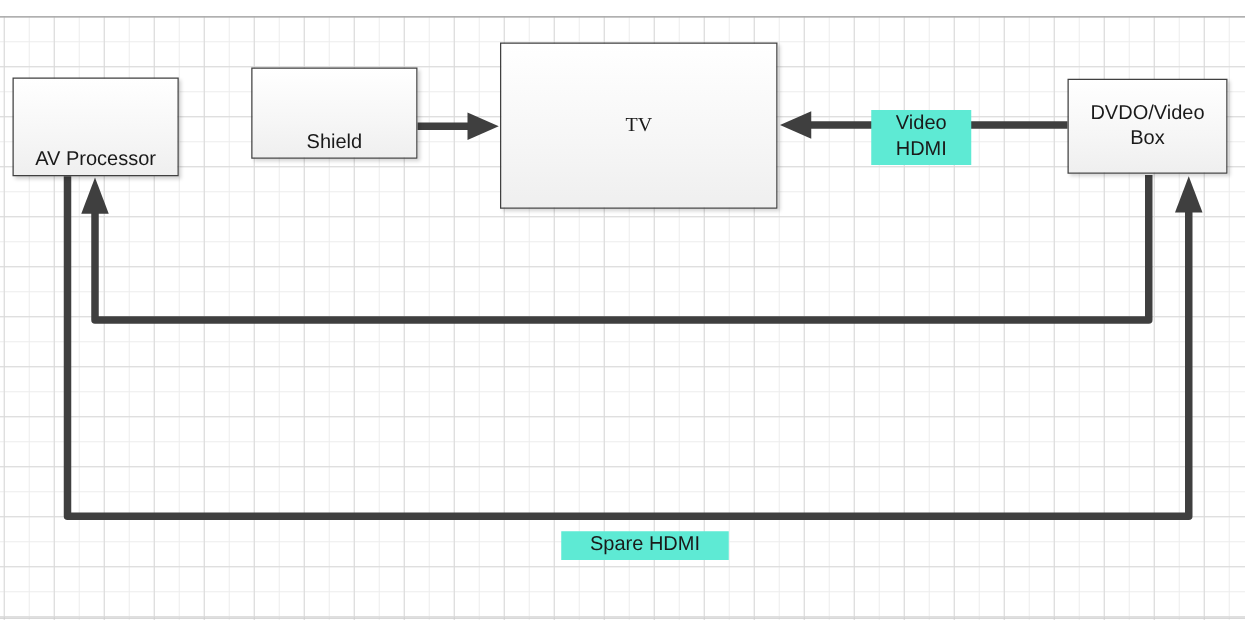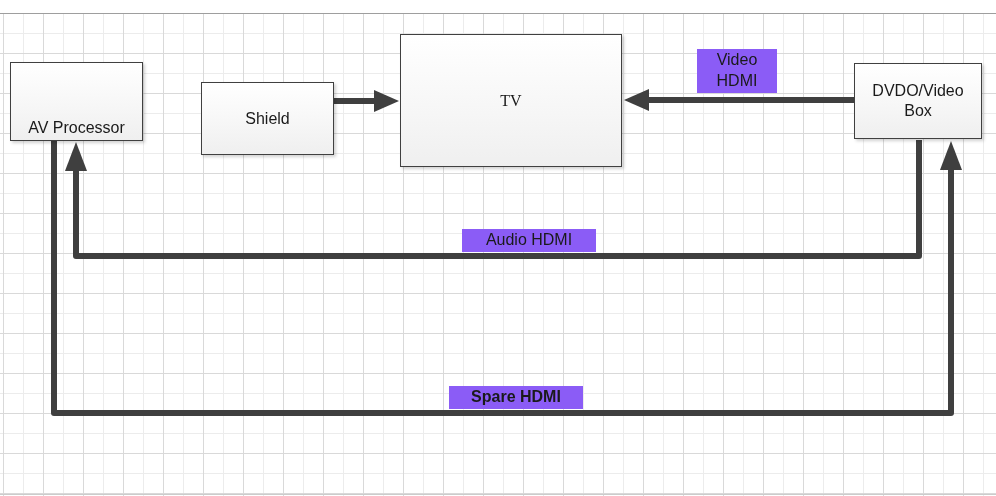--- a/index.html
+++ b/index.html
@@ -66,26 +66,27 @@
     background: linear-gradient(to bottom, #ffffff 0%, #f6f6f6 60%, #efefef 100%);
     box-shadow: 2px 2px 3px rgba(0,0,0,0.18);
     color: #1a1a1a;
     font-size: 16px;
     text-align: center;
     line-height: 1.25;
     padding: 2px 6px;
   }
   .edge-label {
     position: absolute;
-    background: #8b5cf6;
+    background: #5eead4;
     color: #1a1a1a;
     font-size: 16px;
     line-height: 1.3;
     text-align: center;
     padding: 1px 2px;
+    margin-top: 39px;
   }
 </style>
 </head>
 <body>
 
 <div class="canvas">
 
   <div class="grid-area"></div>
   <div class="page-top-border"></div>
   <div class="page-bottom-border"></div>
@@ -107,28 +108,27 @@
       <polygon points="76,142 65,171 87,171" fill="#3f3f3f" stroke="none"></polygon>
     </g>
 
     <g stroke="#3f3f3f" stroke-width="6" stroke-linejoin="round">
       <polyline points="54,141 54,413 951,413 951,169"></polyline>
       <polygon points="951,141 940,170 962,170" fill="#3f3f3f" stroke="none"></polygon>
     </g>
   </svg>
 
   <div class="edge-label" style="left:697px; top:49px; width:76px;">Video HDMI</div>
-  <div class="edge-label" style="left:462px; top:229px; width:130px;">Audio HDMI</div>
-  <div class="edge-label" style="left:449px; top:386px; width:130px;font-weight:bold;">Spare HDMI</div>
+  <div class="edge-label" style="left:449px; top:386px; width:130px;">Spare HDMI</div>
 
   <div class="node" style="left:10px; top:62px; width:133px; height:79px;align-items:flex-end;">
     <span>AV Processor</span>
   </div>
 
-  <div class="node" style="left:201px; top:82px; width:133px; height:73px;">
+  <div class="node" style="left:201px; top:54px; width:133px; height:73px;align-items:flex-end;">
     <span>Shield</span>
   </div>
 
   <div class="node" style="left:400px; top:34px; width:222px; height:133px;font-family:Liberation Serif, serif;">
     <span>TV</span>
   </div>
 
   <div class="node" style="left:854px; top:63px; width:128px; height:76px;">
     <span>DVDO/Video Box</span>
   </div>

